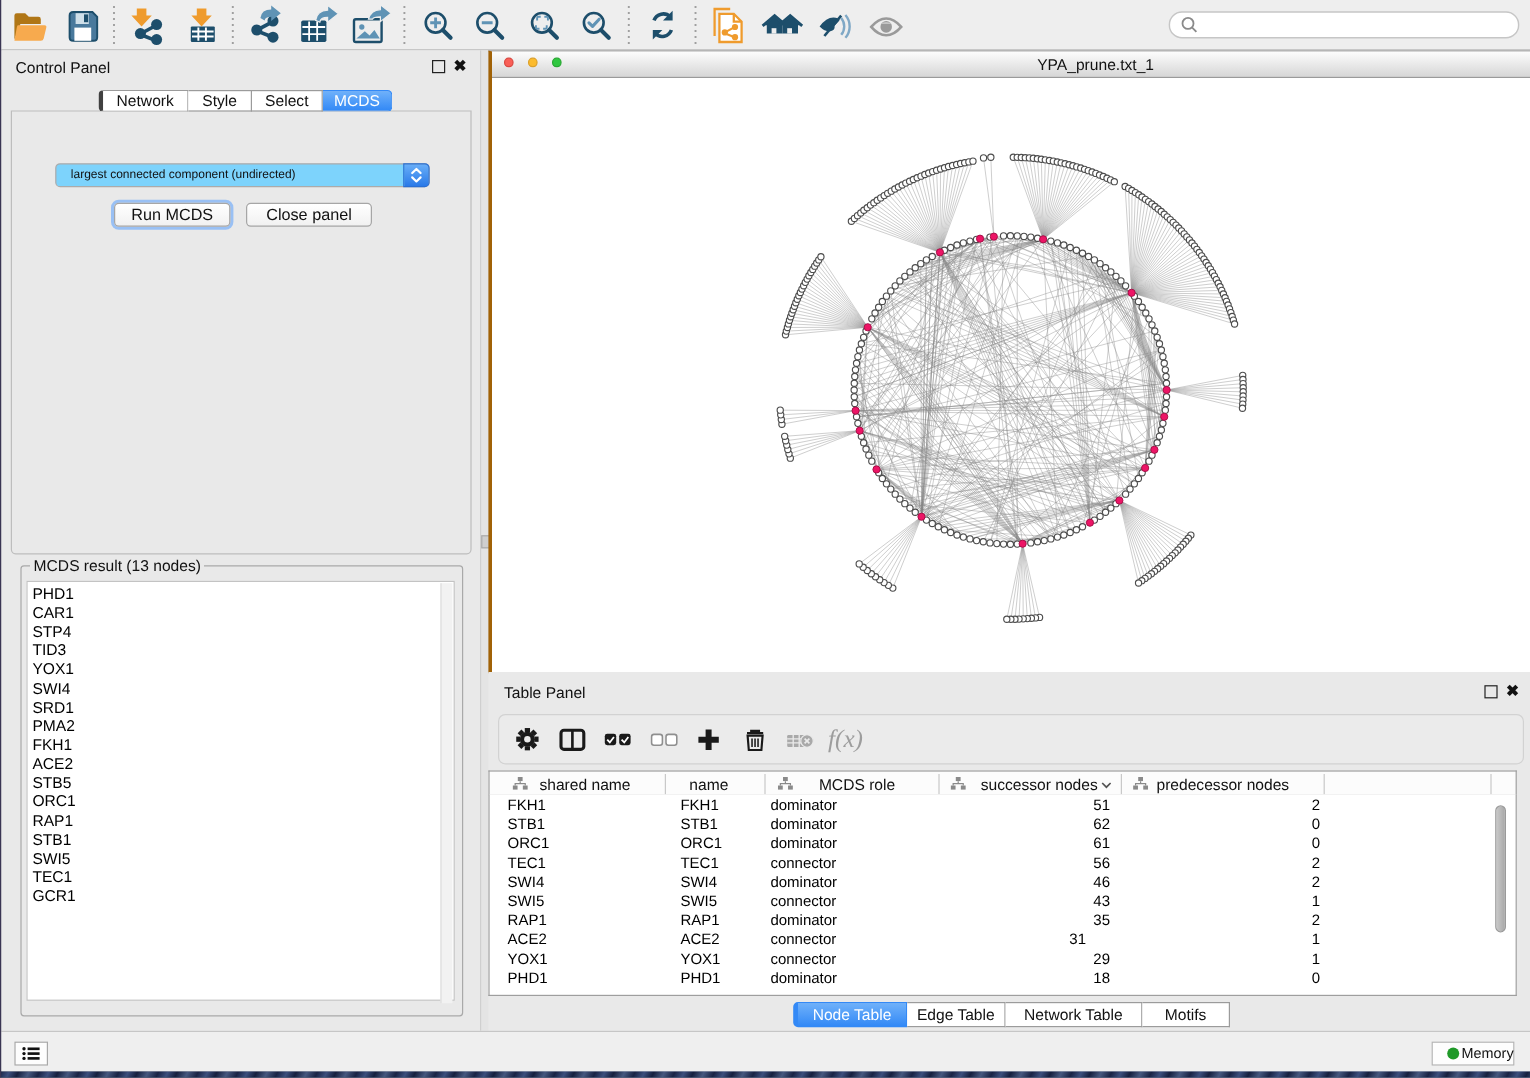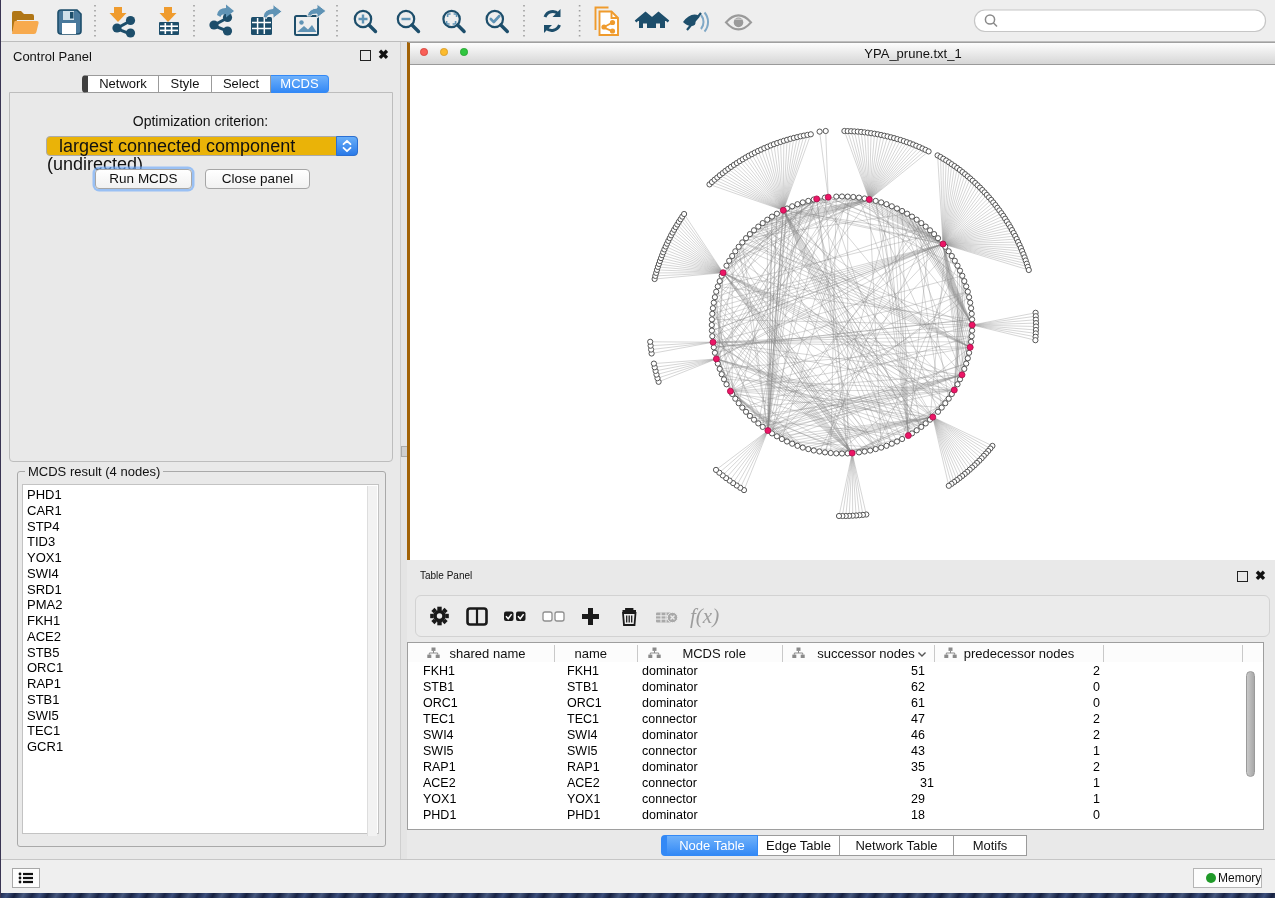--- a/index.html
+++ b/index.html
@@ -6,42 +6,42 @@
 
 #toolbar{position:absolute;left:0;top:0;width:1274px;height:41px;background:#eeeeee;border-bottom:1px solid #bdbdbd}
 
 #cp{position:absolute;left:0;top:42px;width:399px;height:817px;background:#e9e9e9}
 #cp .title{position:absolute;left:12px;top:7px;font-size:13px;color:#111}
 .wbtn{position:absolute;top:8px;width:9px;height:9px;border:1.5px solid #222}
 .xbtn{position:absolute;top:5px;font-size:13px;font-weight:bold;color:#111}
 #cpbox{position:absolute;left:8px;top:50px;width:382px;height:368px;border:1px solid #bdbdbd;border-radius:0 0 4px 4px;background:#e9e9e9}
 .tabs{position:absolute;display:flex}
 .tab{height:16px;line-height:16px;font-size:13px;text-align:center;background:#fff;border:1px solid #9b9b9b;border-left:none;color:#111;padding:0 0}
-.tab.first{border-left:6px solid #404040;border-radius:4px 0 0 4px}
+.tab.first{border-left:4px solid #404040;border-radius:4px 0 0 4px}
 .tab.last{border-radius:0 4px 4px 0}
 .tab.sel{background:linear-gradient(#6fb1fa,#3389f6);color:#fff;border-color:#3389f6}
 
 .btn{position:absolute;background:linear-gradient(#ffffff,#f1f1f1);border:1px solid #a6a6a6;border-radius:4px;font-size:13.5px;color:#111;text-align:center}
-.combo{position:absolute;background:#eab308;border:1px solid #ababab;border-radius:4px;font-size:18px;color:#111}
+.combo{position:absolute;background:#7dd3fc;border:1px solid #ababab;border-radius:4px;font-size:10px;color:#111}
 .combo .cap{position:absolute;right:-1px;top:-1px;width:20px;height:18px;background:linear-gradient(#68aef8,#2a7ae8);border-radius:0 4px 4px 0;border:1px solid #2a6fd4}
 
 #mcdsbox{position:absolute;left:16px;top:429px;width:367px;height:374px;border:1px solid #a9a9a9;border-radius:3px}
 #mcdslabel{position:absolute;left:7px;top:-8px;background:#e9e9e9;padding:0 3px;font-size:13px;color:#111}
 #mcdslist{position:absolute;left:4px;top:12px;width:357px;height:350px;background:#fff;border:1px solid #c3c3c3;font-size:13px;color:#000;line-height:15.75px;padding:2px 0 0 4px;box-sizing:border-box}
 #mcdssb{position:absolute;right:1px;top:1px;width:9px;height:350px;background:#f2f2f2;border-left:1px solid #ddd}
 
 #vsplit{position:absolute;left:399px;top:42px;width:7px;height:817px;background:#e4e4e4;border-left:1px solid #cfcfcf}
 
 #netframe{position:absolute;left:406px;top:42px;width:868px;height:518px;border-left:3px solid #a16207;border-top:1px solid #a0a0a0}
 #nettitle{position:absolute;left:0;top:0;width:868px;height:21px;background:linear-gradient(#fdfdfd,#d6d6d6);border-bottom:1px solid #9a9a9a}
 .light{position:absolute;top:5px;width:7.5px;height:7.5px;border-radius:50%;box-sizing:border-box}
 #netview{position:absolute;left:0;top:22px;width:868px;height:496px;background:#fff}
 
 #tp{position:absolute;left:406px;top:560px;width:868px;height:299px;background:#e9e9e9}
-#tp .title{position:absolute;left:13px;top:10px;font-size:10px;color:#111}
+#tp .title{position:absolute;left:13px;top:10px;font-size:13px;color:#111}
 #tptool{position:absolute;left:8px;top:35px;width:853px;height:40px;background:#ebebeb;border:1px solid #d2d2d2;border-radius:6px}
 #thead{position:absolute;left:0;top:82px;width:857px;height:21px;background:#fcfcfc;border:1px solid #9e9e9e;border-bottom:1px solid #c9c9c9;box-sizing:border-box}
 .hsep{position:absolute;top:2px;height:17px;width:0;border-left:1px solid #c9c9c9}
 .hlab{position:absolute;top:3px;font-size:13px;color:#111;transform:translateX(-50%)}
 #tbody{position:absolute;left:0;top:102px;width:857px;height:168px;background:#fff;border:1px solid #9e9e9e;border-top:none;box-sizing:border-box}
 .cell{position:absolute;font-size:12.5px;color:#000;white-space:nowrap}
 .cellr{position:absolute;font-size:12.5px;color:#000;white-space:nowrap;transform:translateX(-100%)}
 #tsb{position:absolute;right:8px;top:2px;width:9px;height:160px}
 #tsbthumb{position:absolute;left:0;top:7px;width:9px;height:106px;background:linear-gradient(90deg,#c9c9c9,#a8a8a8);border:1px solid #9a9a9a;border-radius:5px;box-sizing:border-box}
 .btab{height:19px;line-height:19px;font-size:13px;background:#fff;border:1px solid #9b9b9b;border-left:none;color:#111;text-align:center}
@@ -154,31 +154,30 @@
     <div class="title">Control Panel</div>
     <div class="wbtn" style="left:359px"></div>
     <div class="xbtn" style="left:377px">✖</div>
     <div id="cpbox"></div>
     <div class="tabs" style="left:81px;top:33px">
       <div class="tab first" style="width:70px">Network</div>
       <div class="tab" style="width:52px">Style</div>
       <div class="tab" style="width:58px">Select</div>
       <div class="tab last sel" style="width:57px">MCDS</div>
     </div>
-    <div style="position:absolute;left:0;top:71px;width:399px;text-align:center;font-size:14px;color:#111">Optimization criterion:</div>
     <div class="combo" style="left:45px;top:94px;width:310px;height:18px;line-height:18px"><span style="padding-left:12px">largest connected component (undirected)</span>
       <div class="cap"><svg width="20" height="18" viewBox="0 0 20 18">
             <path d="M6.5 7.2 L10 3.8 L13.5 7.2" fill="none" stroke="#fff" stroke-width="1.8" stroke-linecap="round" stroke-linejoin="round"></path>
             <path d="M6.5 10.8 L10 14.2 L13.5 10.8" fill="none" stroke="#fff" stroke-width="1.8" stroke-linecap="round" stroke-linejoin="round"></path>
           </svg></div>
     </div>
     <div class="btn" style="left:94px;top:127px;width:95px;height:18px;line-height:18px;box-shadow:0 0 0 2.5px rgba(110,170,250,.65)">Run MCDS</div>
     <div class="btn" style="left:204px;top:127px;width:103px;height:18px;line-height:18px">Close panel</div>
     <div id="mcdsbox">
-      <div id="mcdslabel">MCDS result (4 nodes)</div>
+      <div id="mcdslabel">MCDS result (13 nodes)</div>
       <div id="mcdslist">PHD1<br>CAR1<br>STP4<br>TID3<br>YOX1<br>SWI4<br>SRD1<br>PMA2<br>FKH1<br>ACE2<br>STB5<br>ORC1<br>RAP1<br>STB1<br>SWI5<br>TEC1<br>GCR1<div id="mcdssb"></div></div>
     </div>
   </div>
   <div id="vsplit"></div>
     <div style="position:absolute;left:400px;top:446px;width:6px;height:9px;background:#cfcfcf;border:1px solid #aaa"></div>
     <div style="position:absolute;left:836px;top:557px;width:11px;height:5px;background:#cfcfcf;border:1px solid #b5b5b5"></div>
   <div id="netframe">
     <div id="nettitle">
       <div class="light" style="left:10.1px;background:#f95f57;border:0.5px solid #d94942"></div>
       <div class="light" style="left:30.1px;background:#fcbb2d;border:0.5px solid #dba02c"></div>
@@ -1177,41 +1176,41 @@
         <div class="cellr" style="left:517px;top:18px">62</div>
         <div class="cellr" style="left:692px;top:18px">0</div>
         <div class="cell" style="left:15px;top:34px">ORC1</div>
         <div class="cell" style="left:159px;top:34px">ORC1</div>
         <div class="cell" style="left:234px;top:34px">dominator</div>
         <div class="cellr" style="left:517px;top:34px">61</div>
         <div class="cellr" style="left:692px;top:34px">0</div>
         <div class="cell" style="left:15px;top:50px">TEC1</div>
         <div class="cell" style="left:159px;top:50px">TEC1</div>
         <div class="cell" style="left:234px;top:50px">connector</div>
-        <div class="cellr" style="left:517px;top:50px">47</div>
+        <div class="cellr" style="left:517px;top:50px">56</div>
         <div class="cellr" style="left:692px;top:50px">2</div>
         <div class="cell" style="left:15px;top:66px">SWI4</div>
         <div class="cell" style="left:159px;top:66px">SWI4</div>
         <div class="cell" style="left:234px;top:66px">dominator</div>
         <div class="cellr" style="left:517px;top:66px">46</div>
         <div class="cellr" style="left:692px;top:66px">2</div>
         <div class="cell" style="left:15px;top:82px">SWI5</div>
         <div class="cell" style="left:159px;top:82px">SWI5</div>
         <div class="cell" style="left:234px;top:82px">connector</div>
         <div class="cellr" style="left:517px;top:82px">43</div>
         <div class="cellr" style="left:692px;top:82px">1</div>
         <div class="cell" style="left:15px;top:98px">RAP1</div>
         <div class="cell" style="left:159px;top:98px">RAP1</div>
         <div class="cell" style="left:234px;top:98px">dominator</div>
         <div class="cellr" style="left:517px;top:98px">35</div>
         <div class="cellr" style="left:692px;top:98px">2</div>
         <div class="cell" style="left:15px;top:114px">ACE2</div>
         <div class="cell" style="left:159px;top:114px">ACE2</div>
         <div class="cell" style="left:234px;top:114px">connector</div>
-        <div class="cellr" style="left:526px;top:114px">31</div>
+        <div class="cellr" style="left:497px;top:114px">31</div>
         <div class="cellr" style="left:692px;top:114px">1</div>
         <div class="cell" style="left:15px;top:130px">YOX1</div>
         <div class="cell" style="left:159px;top:130px">YOX1</div>
         <div class="cell" style="left:234px;top:130px">connector</div>
         <div class="cellr" style="left:517px;top:130px">29</div>
         <div class="cellr" style="left:692px;top:130px">1</div>
         <div class="cell" style="left:15px;top:146px">PHD1</div>
         <div class="cell" style="left:159px;top:146px">PHD1</div>
         <div class="cell" style="left:234px;top:146px">dominator</div>
         <div class="cellr" style="left:517px;top:146px">18</div>

